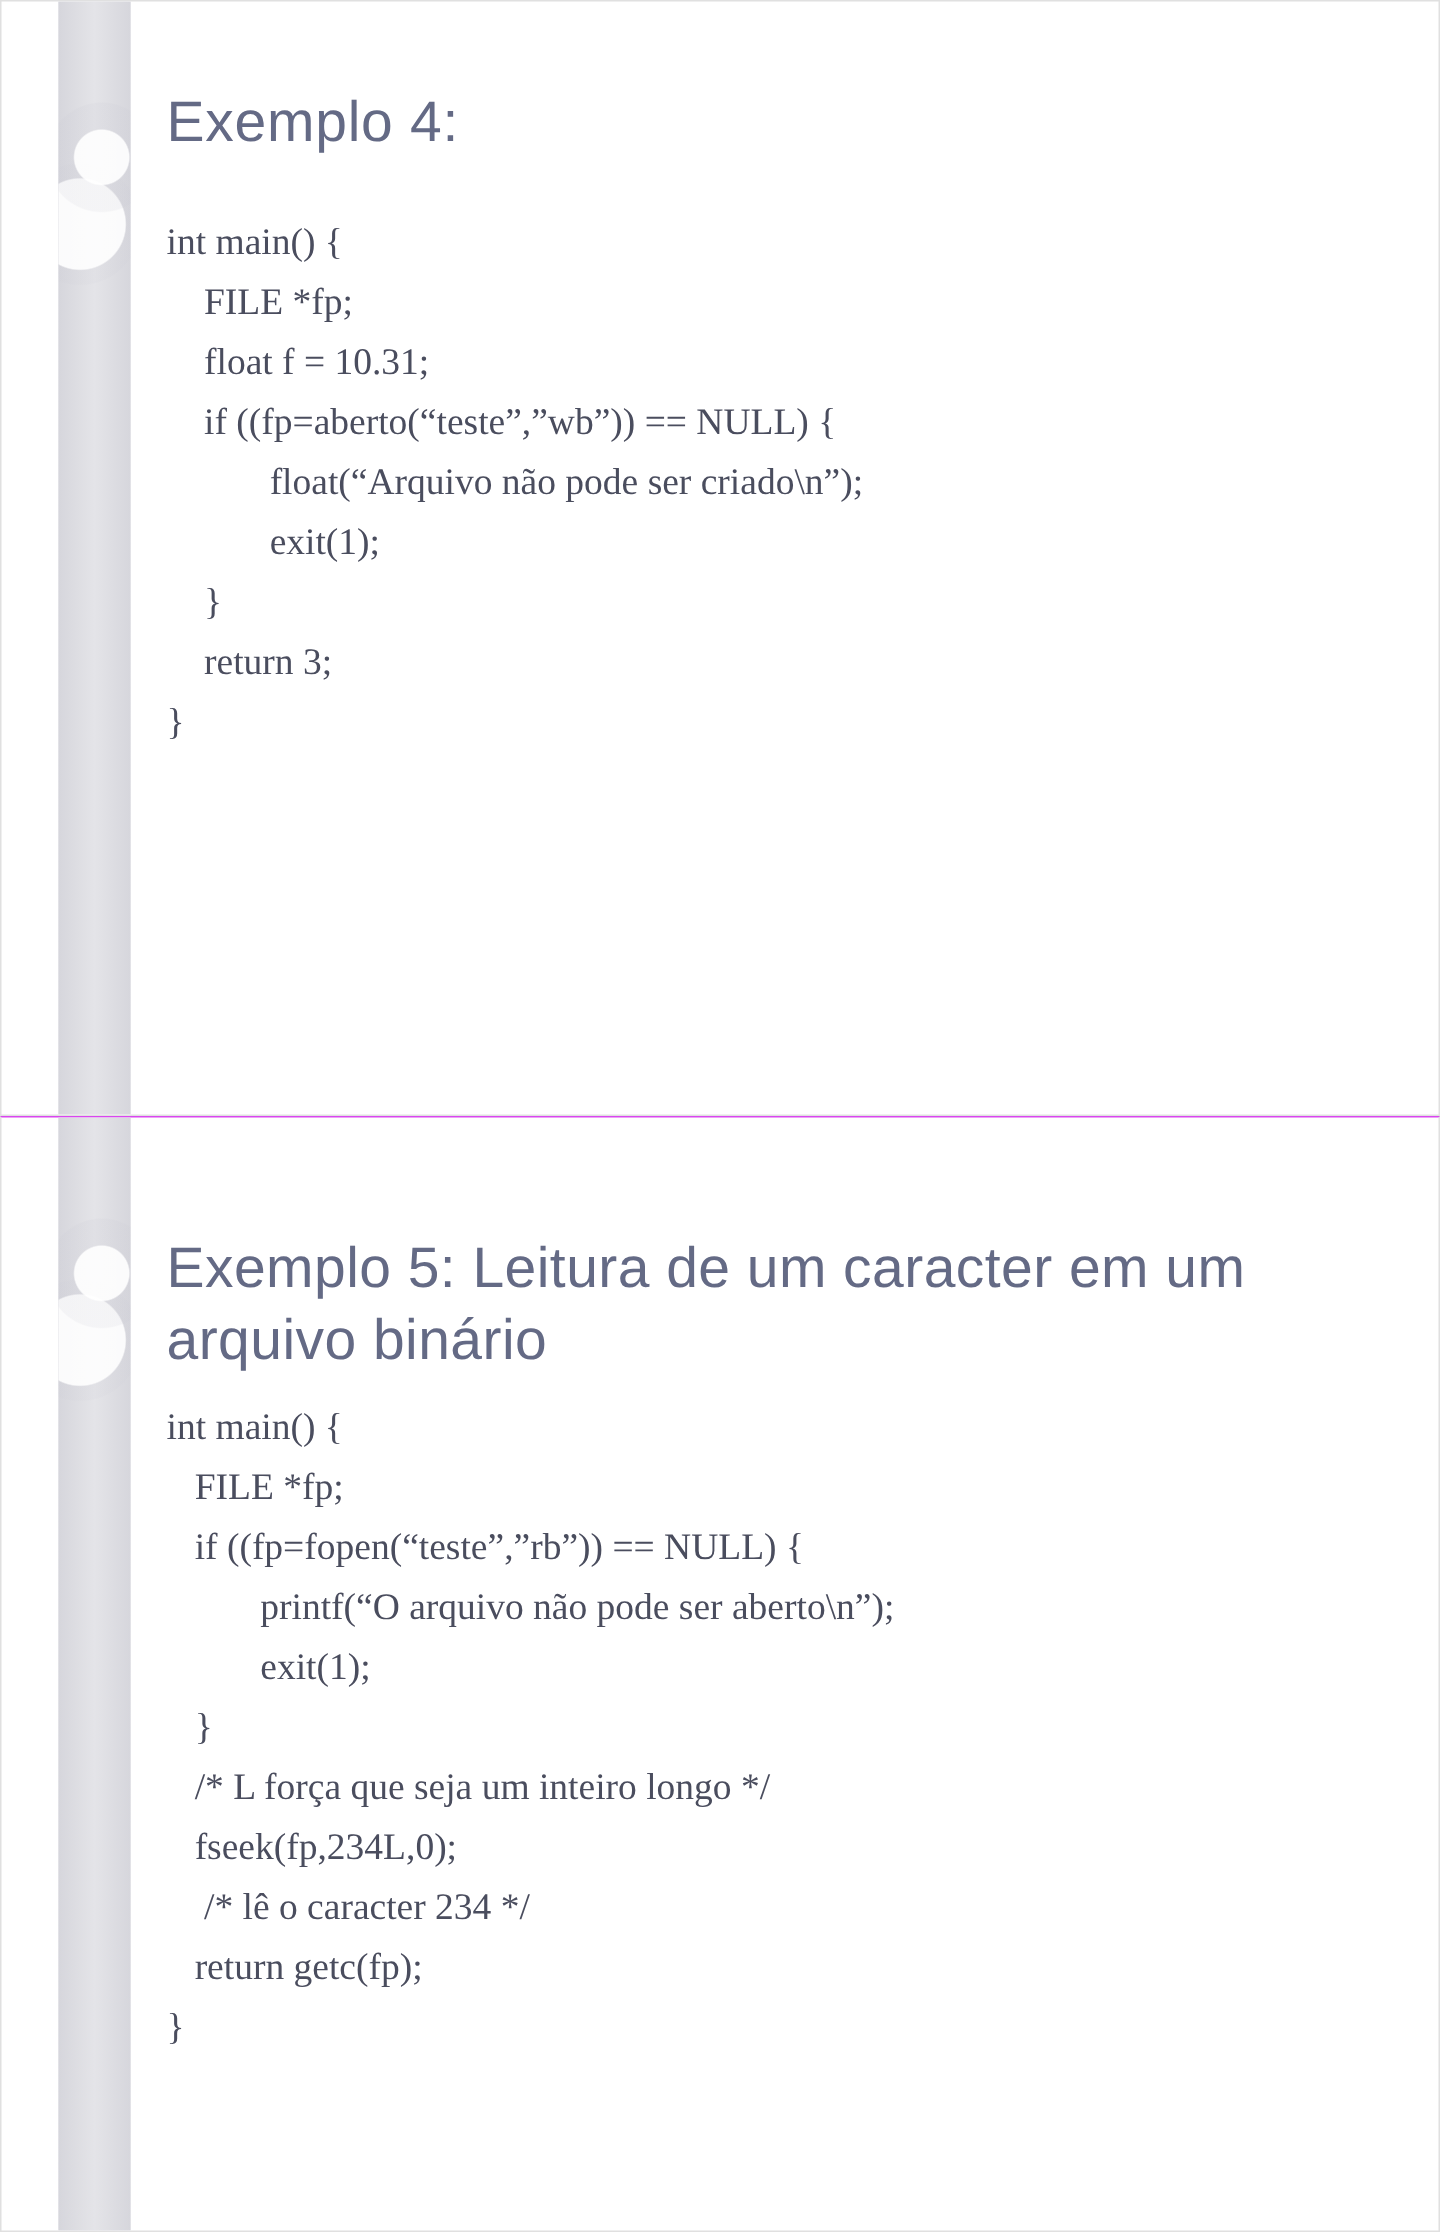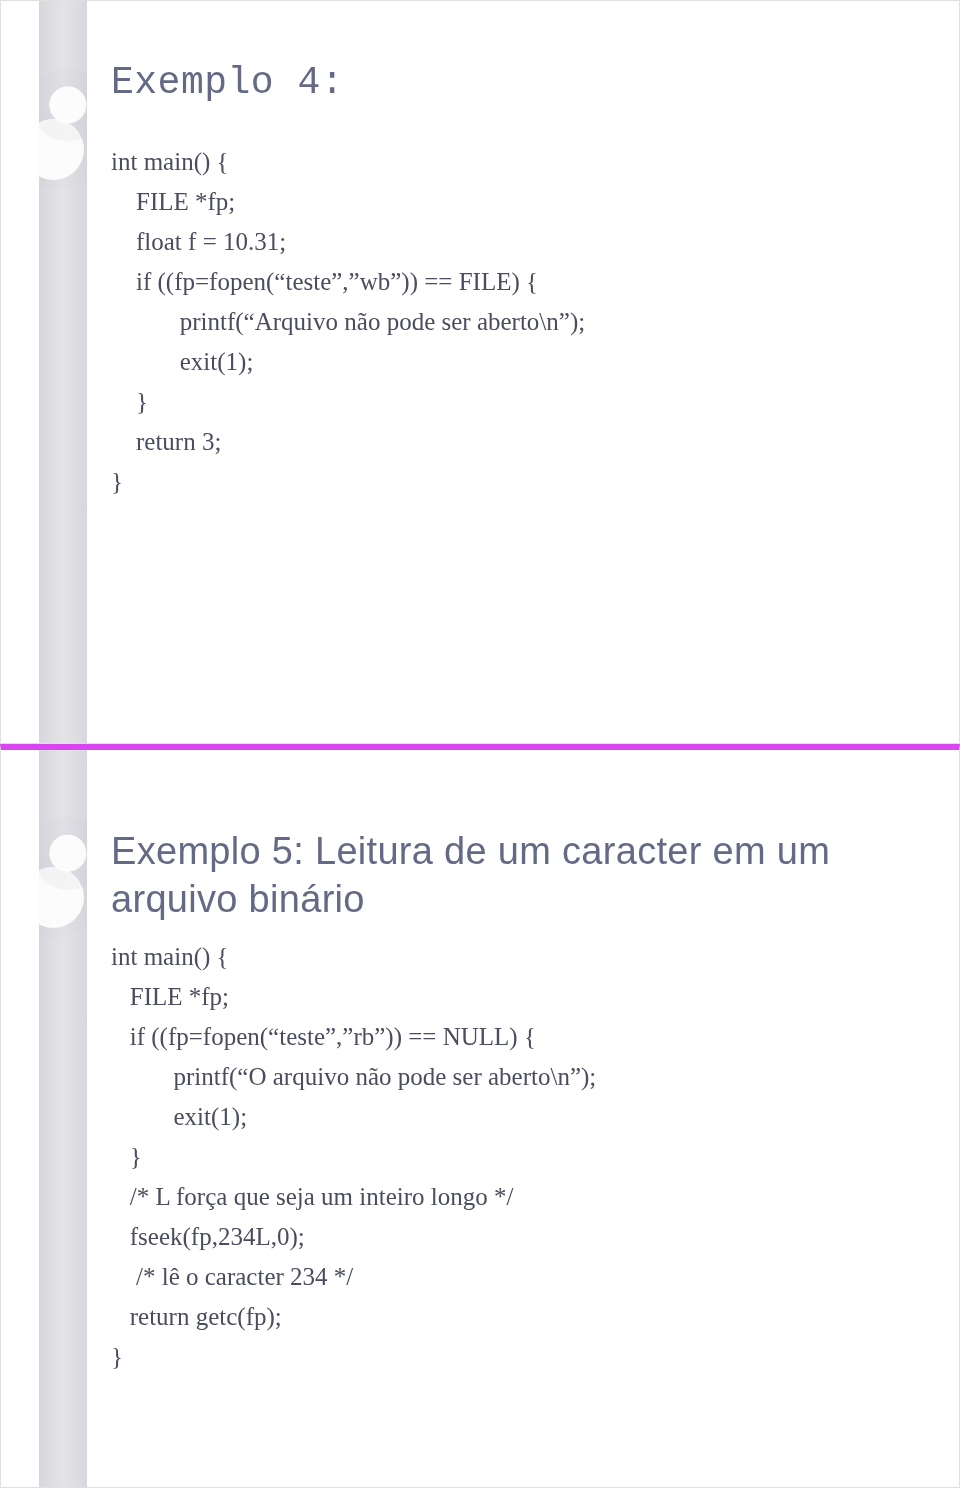--- a/index.html
+++ b/index.html
@@ -15,42 +15,42 @@
   }
   .slide {
     position: relative;
     border: 1px solid #e0e0e0;
     box-sizing: border-box;
     height: 744px;
     overflow: hidden;
     background: #ffffff;
   }
   .slide + .slide {
-    border-top: 6px solid #d946ef;
+    border-top: 1px solid #d946ef;
   }
   .sidebar {
     position: absolute;
     left: 38px;
     top: 0;
     bottom: 0;
     width: 48px;
     background:
       radial-gradient(circle at 60% 14%, rgba(255,255,255,0.9) 0 18px, rgba(200,200,210,0.15) 19px 36px, transparent 37px),
       radial-gradient(circle at 30% 20%, rgba(255,255,255,0.9) 0 30px, rgba(200,200,210,0.1) 31px 40px, transparent 41px),
       linear-gradient(90deg, #d6d6dc 0%, #e4e4e8 50%, #d6d6dc 100%);
     background-color: #e0e0e6;
   }
   .content {
     position: absolute;
     left: 110px;
     right: 54px;
     top: 60px;
   }
   .slide-title-small {
-    font-family: Liberation Mono, monospace;
+    font-family: Liberation Sans, sans-serif;
     font-size: 38px;
     font-weight: 400;
     color: #646a85;
     letter-spacing: 0.5px;
     margin: 0 0 38px 0;
   }
   .slide-title-large {
     font-family: "Trebuchet MS", "Segoe UI", Arial, sans-serif;
     font-size: 38px;
     font-weight: 400;
@@ -69,21 +69,21 @@
 </style>
 </head>
 <body>
 
 <div class="page">
 
   <div class="slide">
     <div class="sidebar"></div>
     <div class="content">
       <h1 class="slide-title-small">Exemplo 4:</h1>
-      <div class="code" id="code1"><div>int main() {</div><div>    FILE *fp;</div><div>    float f = 10.31;</div><div>    if ((fp=fopen(“teste”,”wb”)) == FILE) {</div><div>           printf(“Arquivo não pode ser aberto\n”);</div><div>           exit(1);</div><div>    }</div><div>    return 3;</div><div>}</div></div>
+      <div class="code" id="code1"><div>int main() {</div><div>    FILE *fp;</div><div>    float f = 10.31;</div><div>    if ((fp=aberto(“teste”,”wb”)) == NULL) {</div><div>           float(“Arquivo não pode ser criado\n”);</div><div>           exit(1);</div><div>    }</div><div>    return 3;</div><div>}</div></div>
     </div>
   </div>
 
   <div class="slide">
     <div class="sidebar"></div>
     <div class="content" style="top:78px;">
       <h1 class="slide-title-large">Exemplo 5: Leitura de um caracter em um arquivo binário</h1>
       <div class="code" id="code2"><div>int main() {</div><div>   FILE *fp;</div><div>   if ((fp=fopen(“teste”,”rb”)) == NULL) {</div><div>          printf(“O arquivo não pode ser aberto\n”);</div><div>          exit(1);</div><div>   }</div><div>   /* L força que seja um inteiro longo */</div><div>   fseek(fp,234L,0);</div><div>    /* lê o caracter 234 */</div><div>   return getc(fp);</div><div>}</div></div>
     </div>
   </div>

